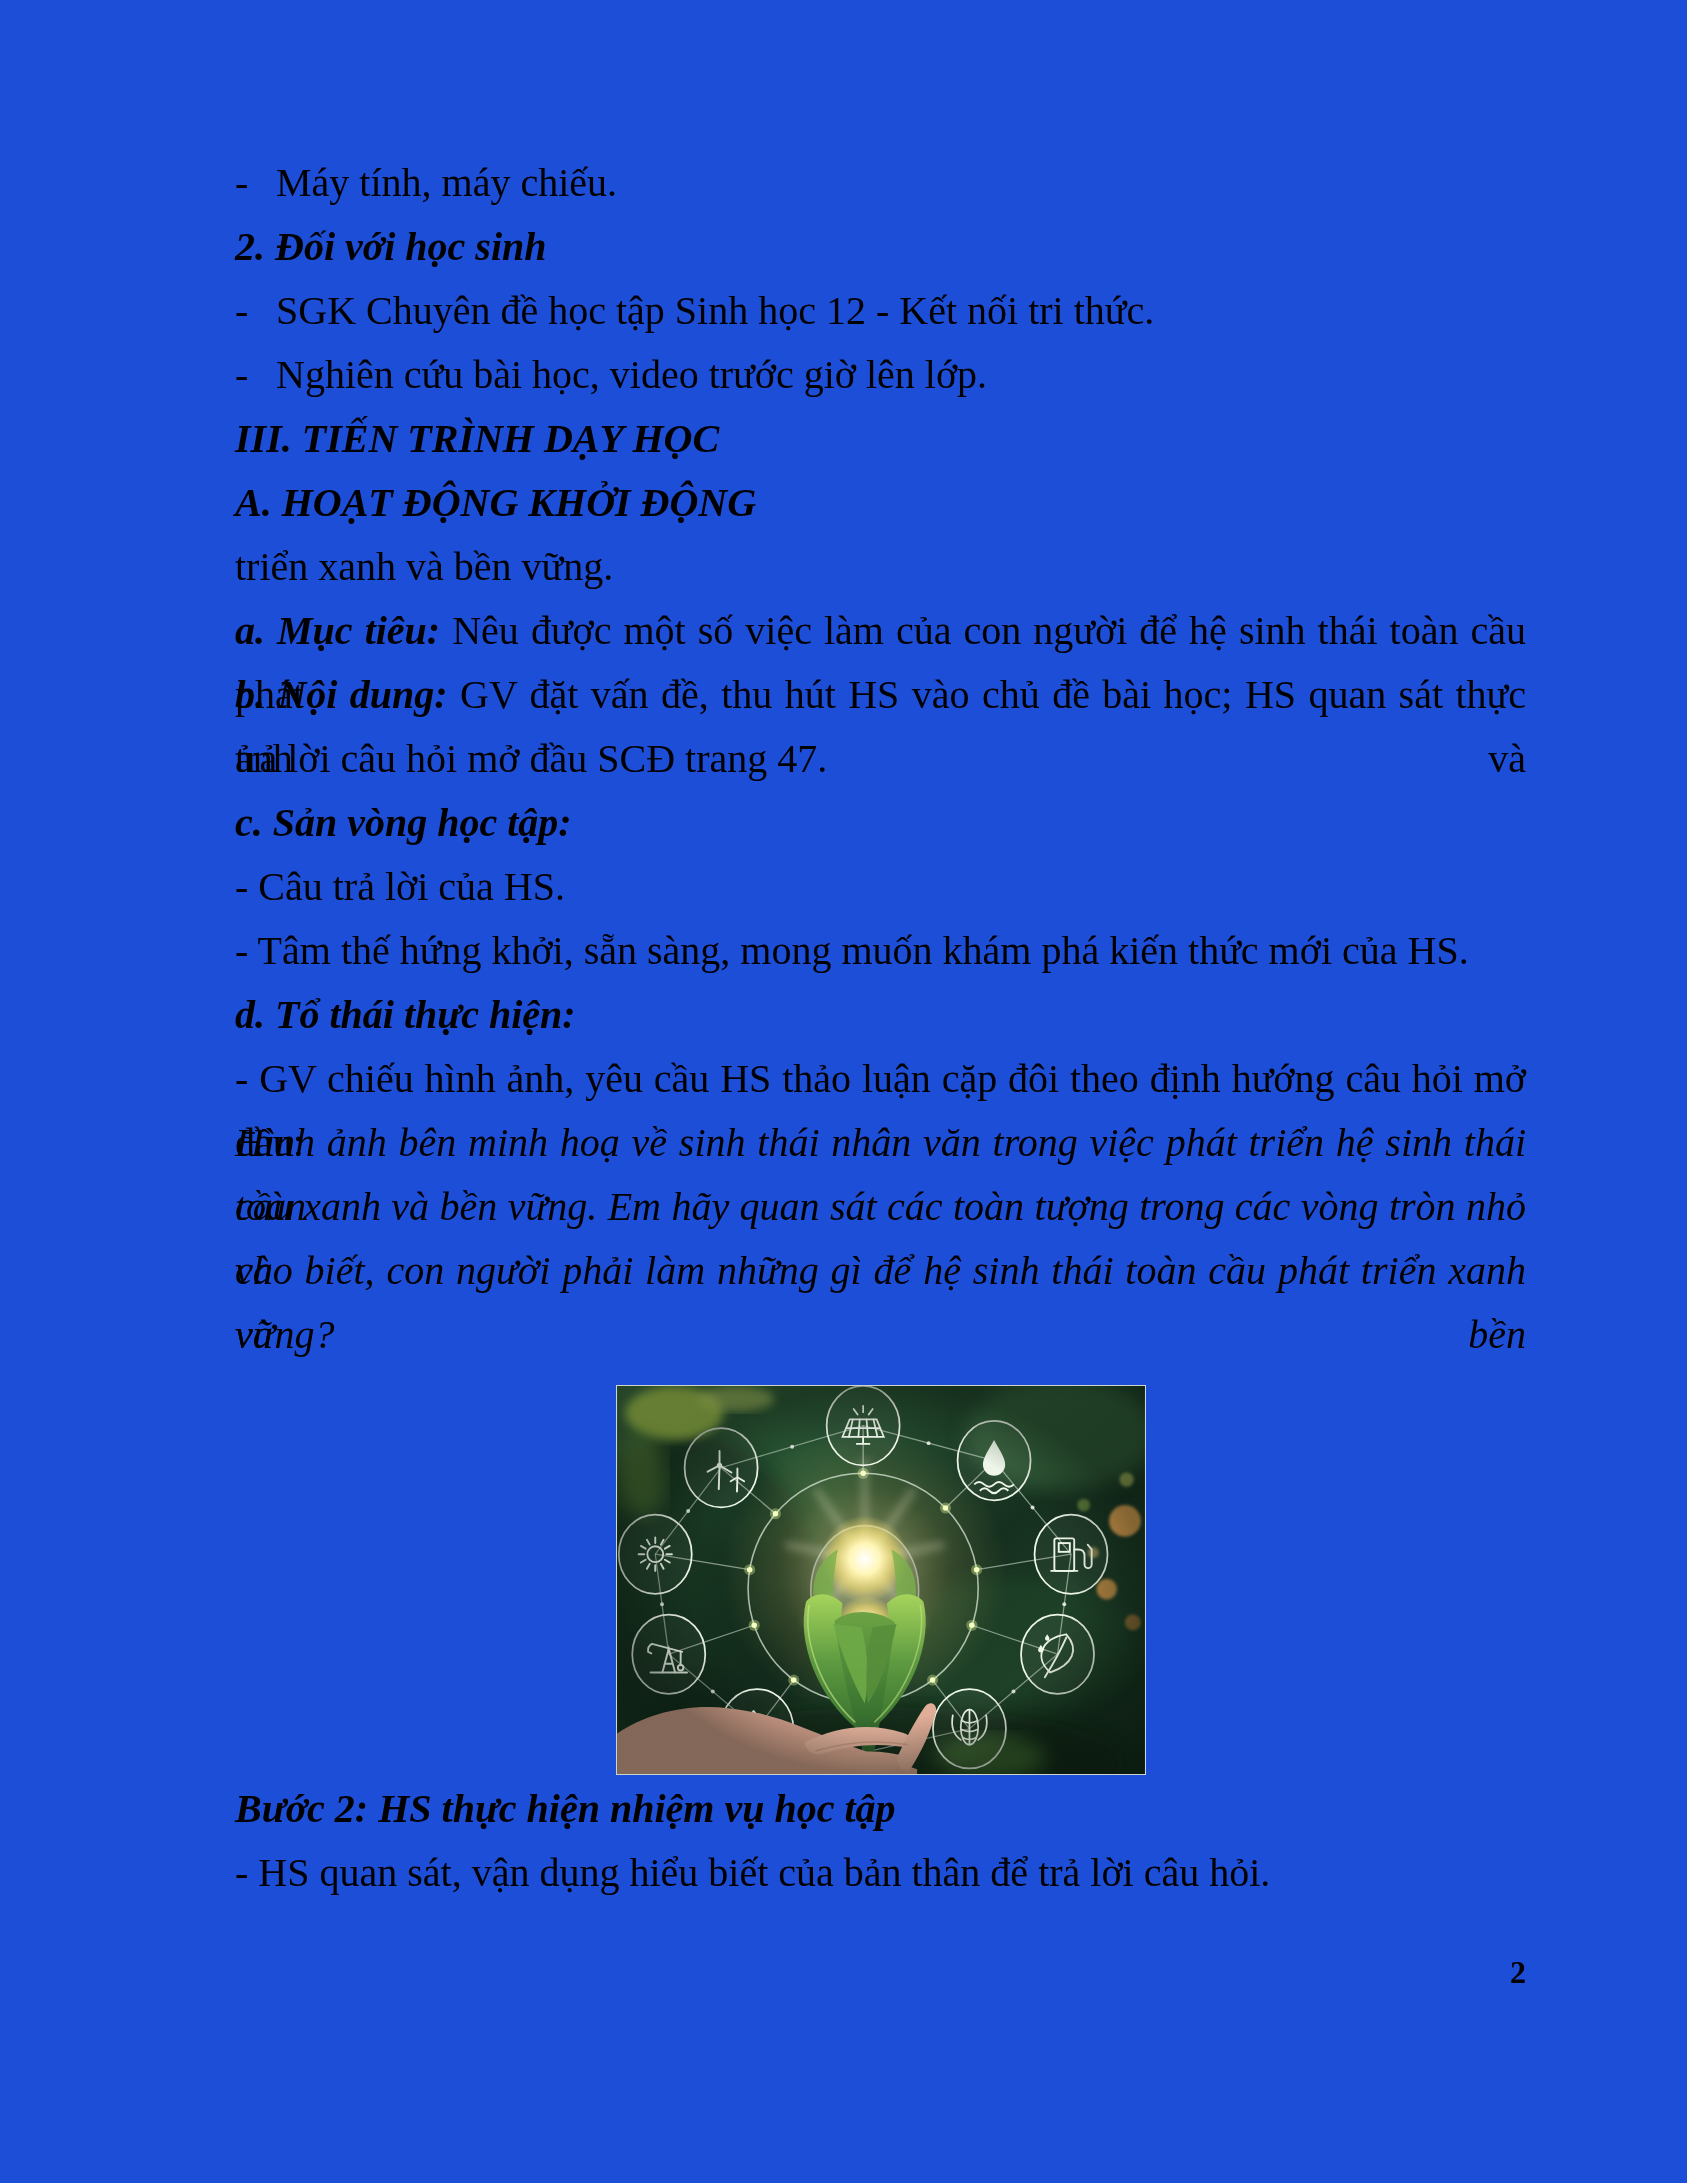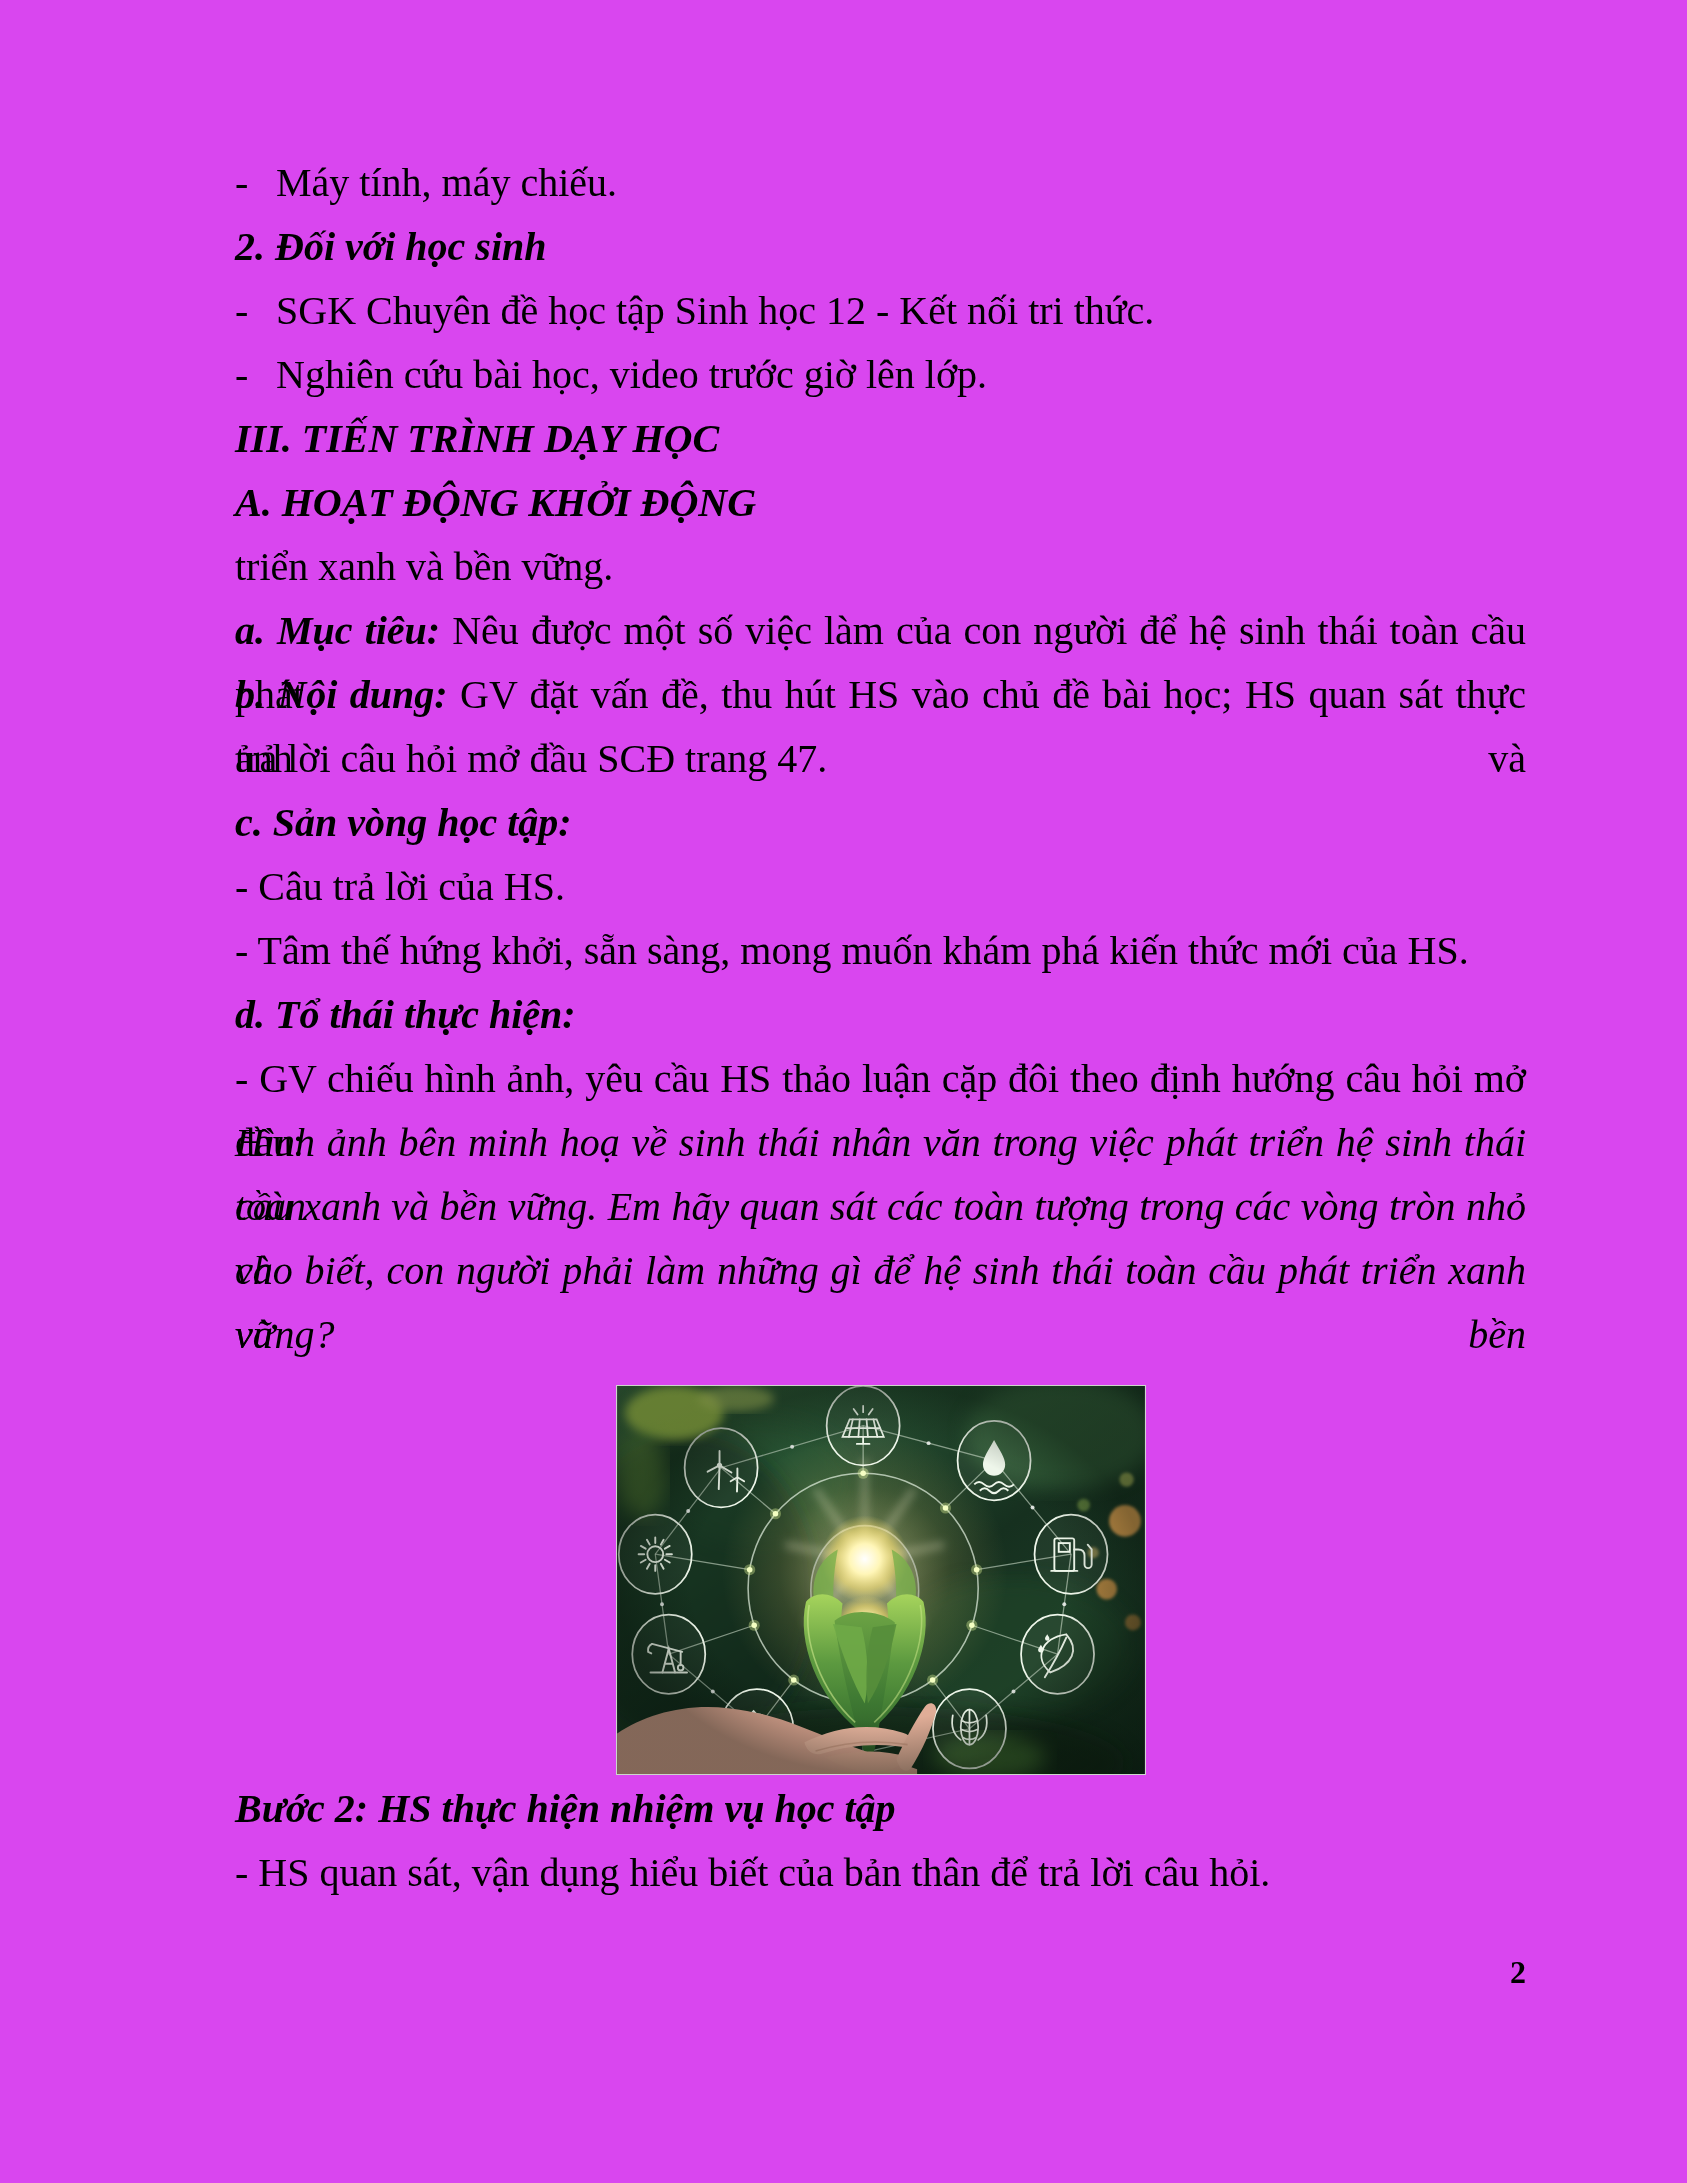--- a/index.html
+++ b/index.html
@@ -1,19 +1,19 @@
 <!DOCTYPE html>
 <html style="font-size:12.7px"><head>
 <meta charset="utf-8">
 <style>
   html,body{margin:0;padding:0;background:#ffffff;}
   .page{
     position:relative;
     width:1687px;height:2183px;
-    background:#d946ef;
+    background:#1d4ed8;
     font-family:"Liberation Serif","DejaVu Serif",serif;
     font-size:40px;color:#000;
     overflow:hidden;
   }
   .content{position:absolute;left:235px;top:151px;width:1291px;}
   .line{line-height:64px;height:64px;}
   .b{font-weight:bold;font-style:italic;}
   .i{font-style:italic;}
   .just{text-align:justify;text-align-last:justify;}
   .tab-dash{display:inline-block;width:41px;}

